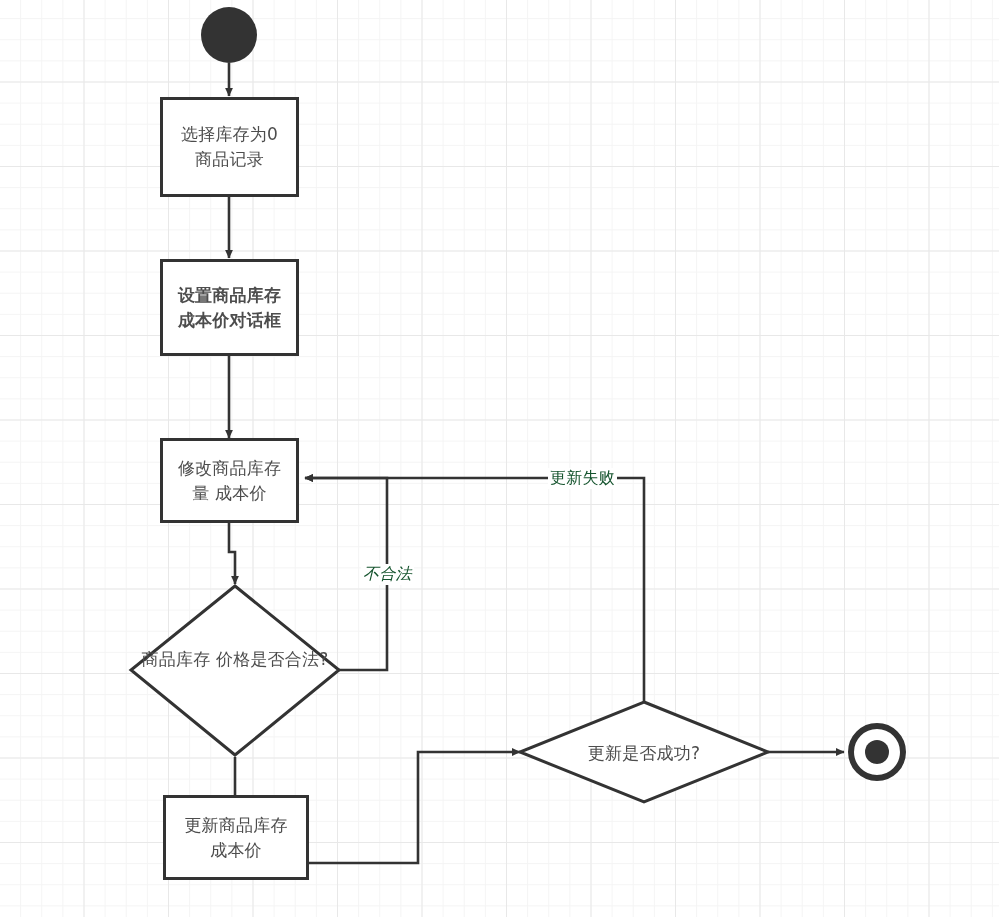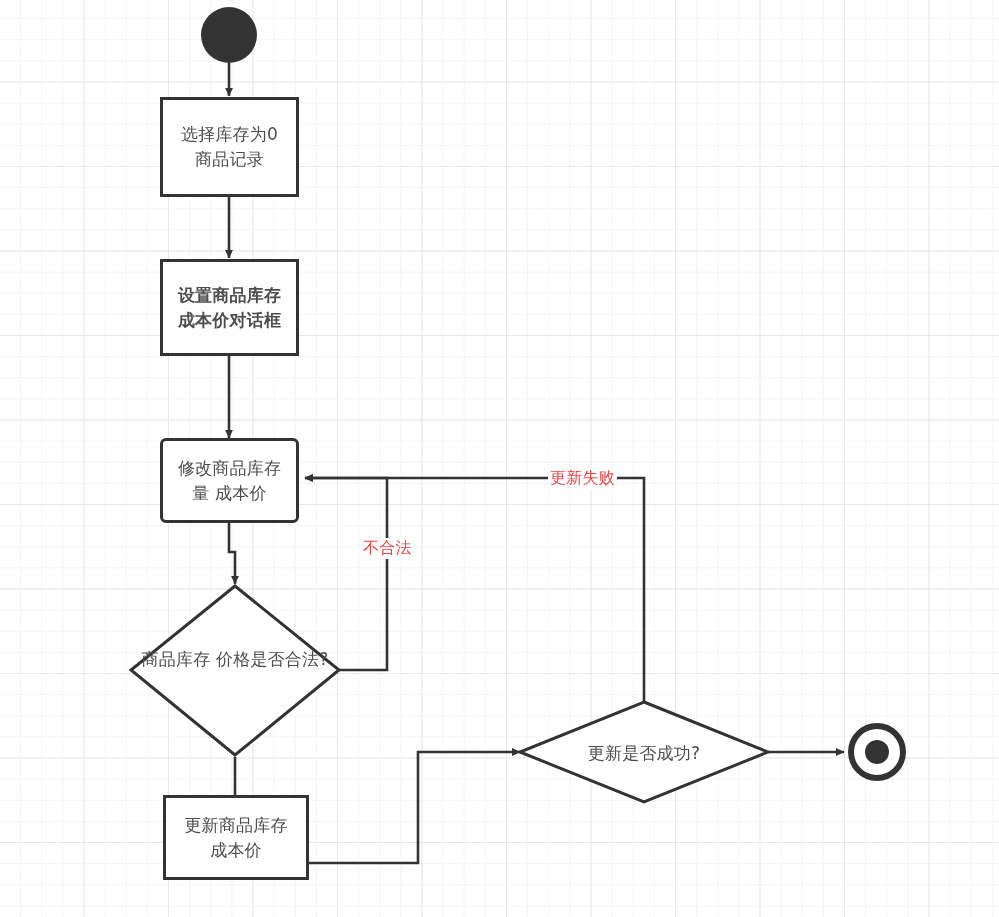--- a/index.html
+++ b/index.html
@@ -53,21 +53,21 @@
     position: absolute;
     color: #4d4d4d;
     font-size: 17px;
     white-space: nowrap;
     text-align: center;
     letter-spacing: 0.2px;
     pointer-events: none;
   }
   .edge-label {
     position: absolute;
-    color: #ef4444;
+    color: #14532d;
     font-size: 16px;
     white-space: nowrap;
     background: #ffffff;
     padding: 0 2px;
     letter-spacing: 0.2px;
   }
   .start-node {
     border-radius: 50%;
     background: #333333;
   }
@@ -121,31 +121,31 @@
   </svg>
 
   <div class="node start-node" style="left:201px; top:7px; width:56px; height:56px;"></div>
 
   <div class="node process-box" style="left:160px; top:97px; width:139px; height:100px;">选择库存为0
 商品记录</div>
 
   <div class="node process-box" style="left:160px; top:259px; width:139px; height:97px;font-weight:bold;">设置商品库存
 成本价对话框</div>
 
-  <div class="node process-box" style="left:160px; top:438px; width:139px; height:85px;border-radius:6px;">修改商品库存
+  <div class="node process-box" style="left:160px; top:438px; width:139px; height:85px;">修改商品库存
 量 成本价</div>
 
   <div class="decision-label" style="left:131px; top:648px; width:208px;">商品库存 价格是否合法?</div>
 
   <div class="node process-box" style="left:163px; top:795px; width:146px; height:85px;">更新商品库存
 成本价</div>
 
   <div class="decision-label" style="left:520px; top:742px; width:248px;">更新是否成功?</div>
 
   <div class="node end-outer" style="left:848px; top:723px; width:58px; height:58px;">
     <div class="end-inner" style="left:11px; top:11px; width:24px; height:24px;"></div>
   </div>
 
-  <div class="edge-label" style="left:361px; top:538px;">不合法</div>
+  <div class="edge-label" style="left:361px; top:564px;font-style:italic;">不合法</div>
 
   <div class="edge-label" style="left:548px; top:468px;">更新失败</div>
 
 </div>
 
 </body></html>

